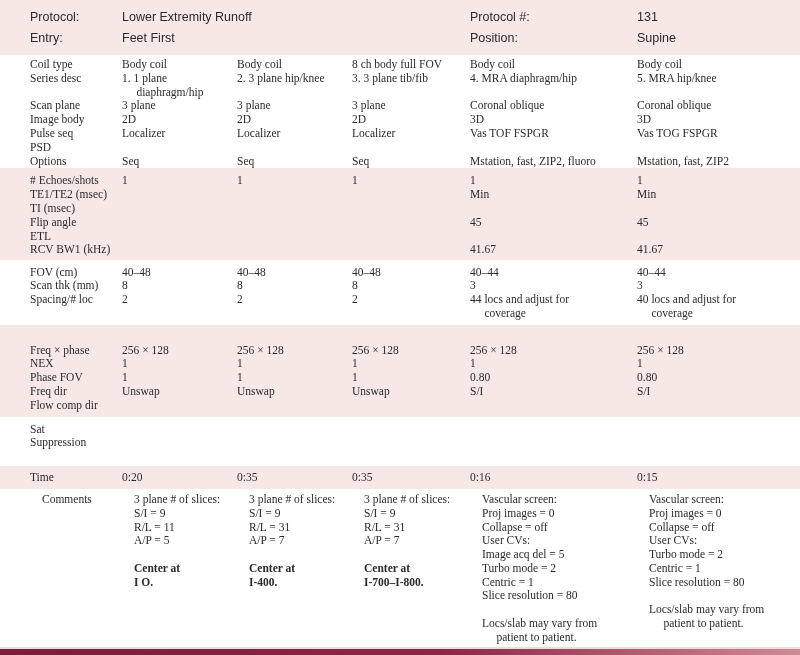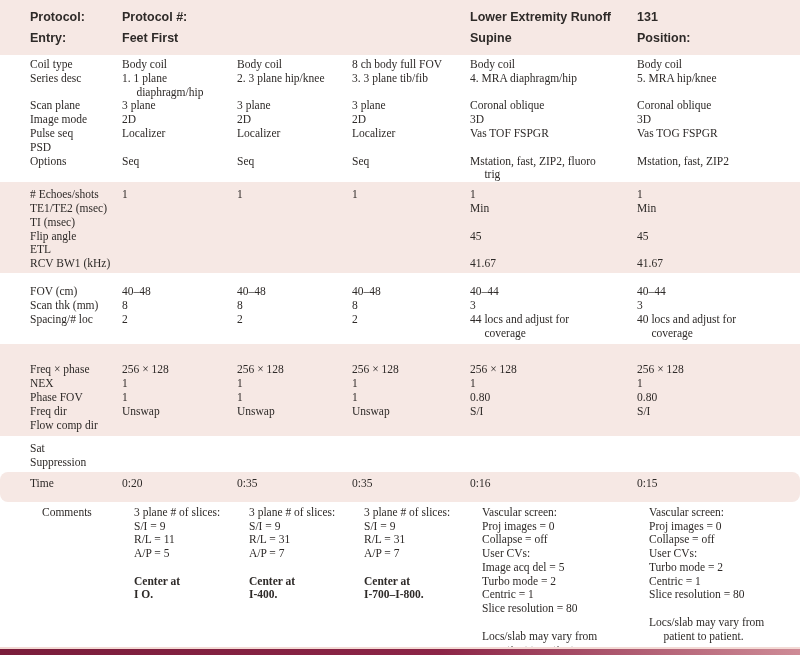--- a/index.html
+++ b/index.html
@@ -18,40 +18,39 @@
   .header-band {
     background: var(--band-pink, #f6e8e4);
     padding: 7px 0 6px 30px;
     font-family: "Liberation Sans", "DejaVu Sans", sans-serif;
     font-size: 12.5px;
   }
   .hline {
     display: grid;
     grid-template-columns: 92px 348px 167px 163px;
     line-height: 21px;
-    font-weight: bold;
   }
   
   .band { width: 800px; }
   .band-pink { background: var(--band-pink, #f6e8e4); }
   .band-white { background: #ffffff; }
   .line {
     display: grid;
     grid-template-columns: 92px 115px 115px 118px 167px 163px;
     padding-left: 30px;
     line-height: 13.8px;
   }
   .cell { white-space: pre; overflow: hidden; }
   .cell.bold { font-weight: bold; }
   .band-series   { padding-top: 3px;  padding-bottom: 0px;   }
   .band-echoes   { padding-top: 6px;  padding-bottom: 2.4px; }
-  .band-fov      { padding-top: 12px;  padding-bottom: 3.8px; }
+  .band-fov      { padding-top: 6px;  padding-bottom: 3.8px; }
   .band-freq     { padding-top: 19px;  padding-bottom: 4px;   }
-  .band-sat      { padding-top: 6px;  padding-bottom: 2px; }
-  .band-time     { padding-top: 5px;  padding-bottom: 11px; border-radius: 8px; }
+  .band-sat      { padding-top: 6px;  padding-bottom: 16px; }
+  .band-time     { padding-top: 5px;  padding-bottom: 4px; }
   .band-comments { padding-top: 4px;  padding-bottom: 0.2px; margin-left: 12px; }
   
   .bottom-bar {
     position: absolute;
     left: 0; bottom: 0;
     width: 800px; height: 8px;
     border-top: 2px solid #f3dad5;
     background: linear-gradient(to right,
       var(--bar-dark, #7a1d3b) 0%,
       #8c2547 55%,
@@ -59,29 +58,29 @@
   }
 </style>
 </head>
 <body>
 
 <div class="page">
 
   <header class="header-band">
     <div class="hline">
       <span>Protocol:</span>
+      <span>Lower Extremity Runoff</span>
       <span>Protocol #:</span>
-      <span>Lower Extremity Runoff</span>
       <span>131</span>
     </div>
     <div class="hline">
       <span>Entry:</span>
       <span>Feet First</span>
+      <span>Position:</span>
       <span>Supine</span>
-      <span>Position:</span>
     </div>
   </header>
 
   <main id="table-root">
       <div class="band band-series band-white">
         <div class="line">
           <div class="cell rowlabel">Coil type</div>
           <div class="cell">Body coil</div>
           <div class="cell">Body coil</div>
           <div class="cell">8 ch body full FOV</div>
@@ -106,21 +105,21 @@
         </div>
         <div class="line">
           <div class="cell rowlabel">Scan plane</div>
           <div class="cell">3 plane</div>
           <div class="cell">3 plane</div>
           <div class="cell">3 plane</div>
           <div class="cell">Coronal oblique</div>
           <div class="cell">Coronal oblique</div>
         </div>
         <div class="line">
-          <div class="cell rowlabel">Image mode</div>
+          <div class="cell rowlabel">Image body</div>
           <div class="cell">2D</div>
           <div class="cell">2D</div>
           <div class="cell">2D</div>
           <div class="cell">3D</div>
           <div class="cell">3D</div>
         </div>
         <div class="line">
           <div class="cell rowlabel">Pulse seq</div>
           <div class="cell">Localizer</div>
           <div class="cell">Localizer</div>
@@ -137,28 +136,20 @@
           <div class="cell"></div>
         </div>
         <div class="line">
           <div class="cell rowlabel">Options</div>
           <div class="cell">Seq</div>
           <div class="cell">Seq</div>
           <div class="cell">Seq</div>
           <div class="cell">Mstation, fast, ZIP2, fluoro</div>
           <div class="cell">Mstation, fast, ZIP2</div>
         </div>
-        <div class="line">
-          <div class="cell rowlabel"></div>
-          <div class="cell"></div>
-          <div class="cell"></div>
-          <div class="cell"></div>
-          <div class="cell">     trig</div>
-          <div class="cell"></div>
-        </div>
       </div>
       <div class="band band-echoes band-pink">
         <div class="line">
           <div class="cell rowlabel"># Echoes/shots</div>
           <div class="cell">1</div>
           <div class="cell">1</div>
           <div class="cell">1</div>
           <div class="cell">1</div>
           <div class="cell">1</div>
         </div>

